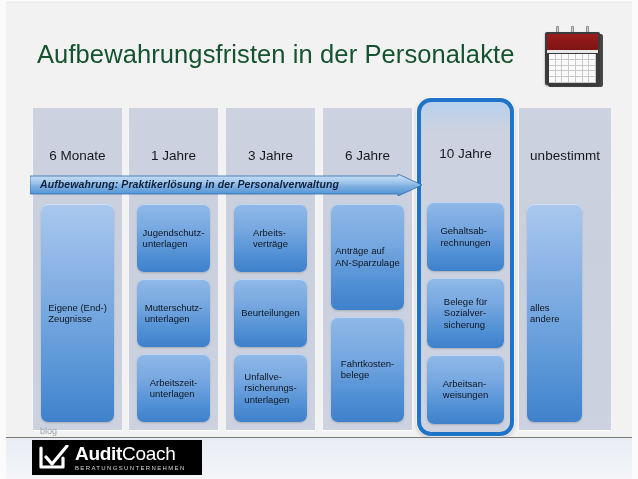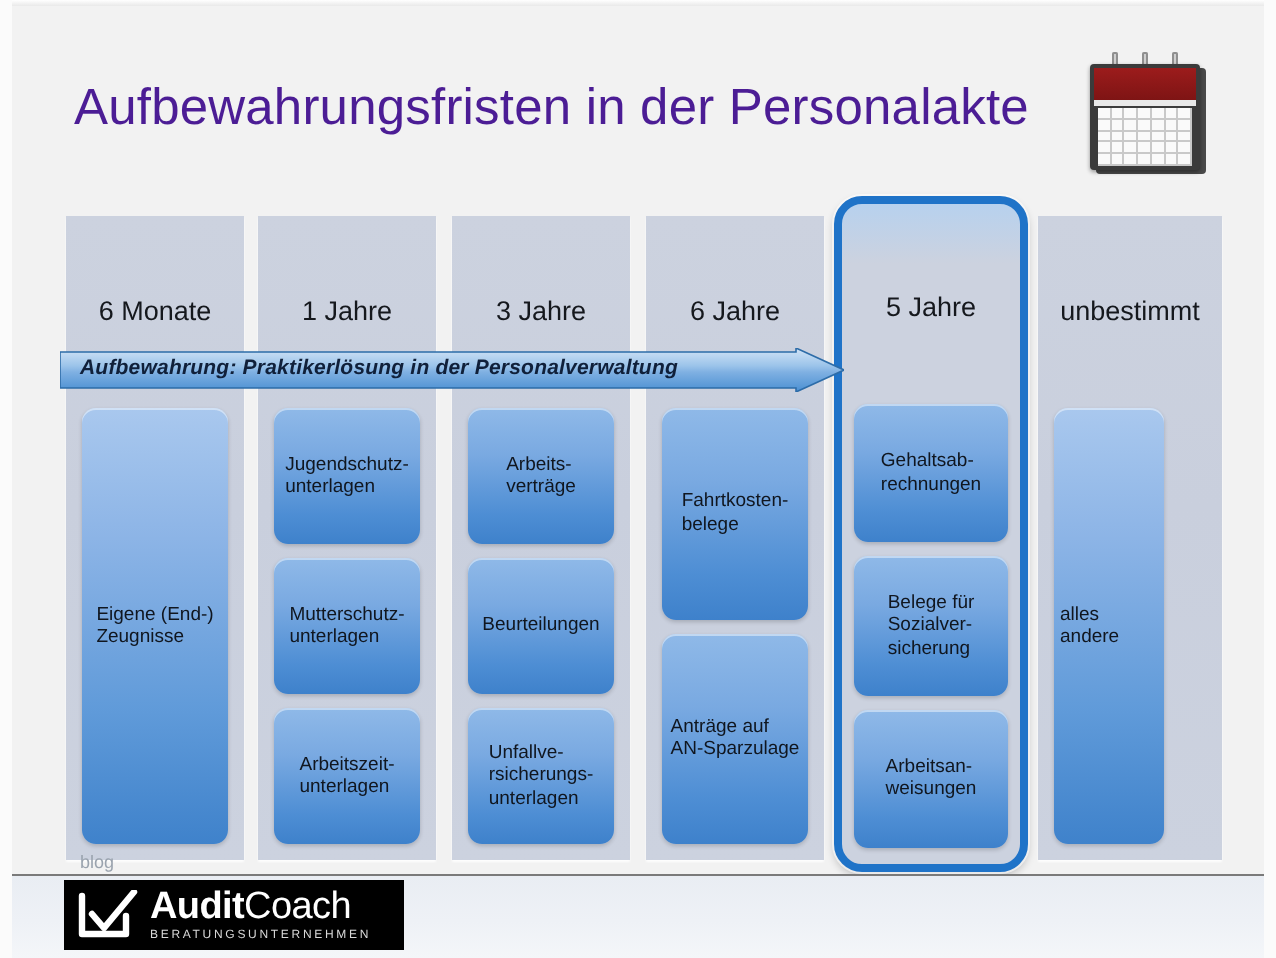--- a/index.html
+++ b/index.html
@@ -33,21 +33,21 @@
     right: 0; top: 0; width: 6px; height: 479px;
     background: #fbfbfb;
   }
 
   
   #title {
     position: absolute;
     left: 37px;
     top: 40px;
     font-size: 25.5px;
-    color: #4c1d95;
+    color: #14532d;
     letter-spacing: 0.1px;
     white-space: nowrap;
     font-weight: normal;
   }
 
   
   #calendar-icon {
     position: absolute;
     left: 545px;
     top: 30px;
@@ -318,29 +318,29 @@
       <div class="ibox">Beurteilungen</div>
       <div class="ibox">Unfallve-
 rsicherungs-
 unterlagen</div>
     </div>
   </div>
 
   <div class="column" style="left:323px">
     <div class="col-head">6 Jahre</div>
     <div class="boxes">
+      <div class="ibox">Anträge auf
+AN-Sparzulage</div>
       <div class="ibox">Fahrtkosten-
 belege</div>
-      <div class="ibox">Anträge auf
-AN-Sparzulage</div>
     </div>
   </div>
 
   <div class="column highlight" style="left:417px;width:97px">
-    <div class="col-head">5 Jahre</div>
+    <div class="col-head">10 Jahre</div>
     <div class="boxes" style="width:77px;left:6px">
       <div class="ibox">Gehaltsab-
 rechnungen</div>
       <div class="ibox">Belege für
 Sozialver-
 sicherung</div>
       <div class="ibox">Arbeitsan-
 weisungen</div>
     </div>
   </div>

